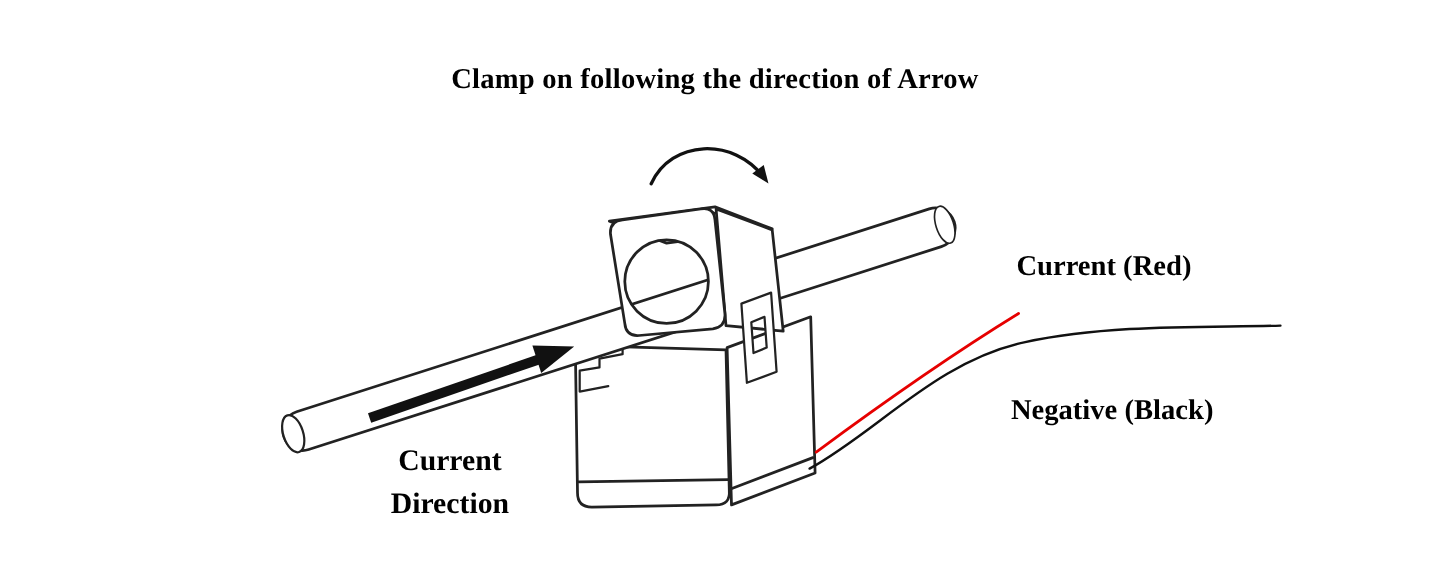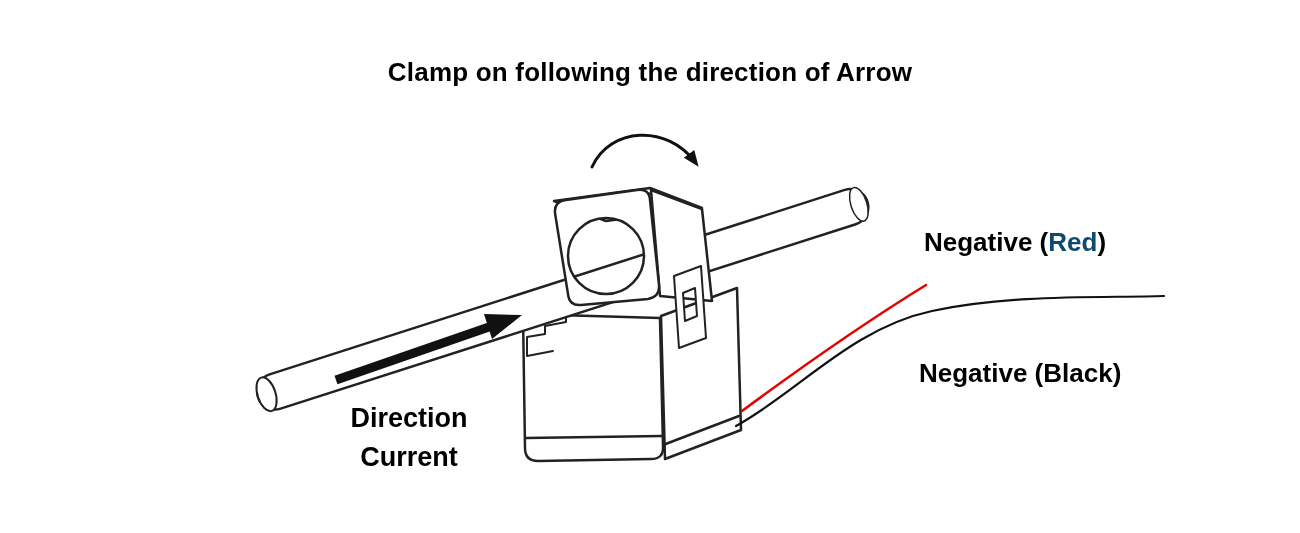--- a/index.html
+++ b/index.html
@@ -6,21 +6,21 @@
     margin: 0;
     padding: 0;
     background: #ffffff;
   }
   .canvas {
     position: relative;
     width: 1300px;
     height: 501px;
     background: #ffffff;
     overflow: hidden;
-    font-family: Liberation Sans, sans-serif;
+    font-family: Liberation Serif, serif;
   }
   .diagram-svg {
     position: absolute;
     top: 0;
     left: 0;
   }
   .label {
     position: absolute;
     color: #000000;
     font-weight: bold;
@@ -94,23 +94,23 @@
       <polygon fill="#111111" points="522,315 492,339 484,314"></polygon>
     </g>
 
     <path fill="none" stroke-width="2.5" stroke-linecap="round" d="M 742 411 C 788 377, 856 328, 926 285" stroke="#e60000"></path>
     <path fill="none" stroke-width="2.2" stroke-linecap="round" d="M 736 426 C 798 392, 852 328, 932 311 C 1012 294, 1102 298, 1164 296" stroke="#111111"></path>
   </svg>
 
   <div class="label title">Clamp on following the direction of Arrow</div>
 
   <div class="label current-direction">
+    <div>Current</div>
     <div>Direction</div>
-    <div>Current</div>
   </div>
 
   <div class="label positive-label">
-    <span>Negative (</span><span style="color: #0c4a6e;">Red</span><span>)</span>
+    <span>Current (</span><span style="color: #000000;">Red</span><span>)</span>
   </div>
 
   <div class="label negative-label">Negative (Black)</div>
 
 </div>
 
 </body></html>

